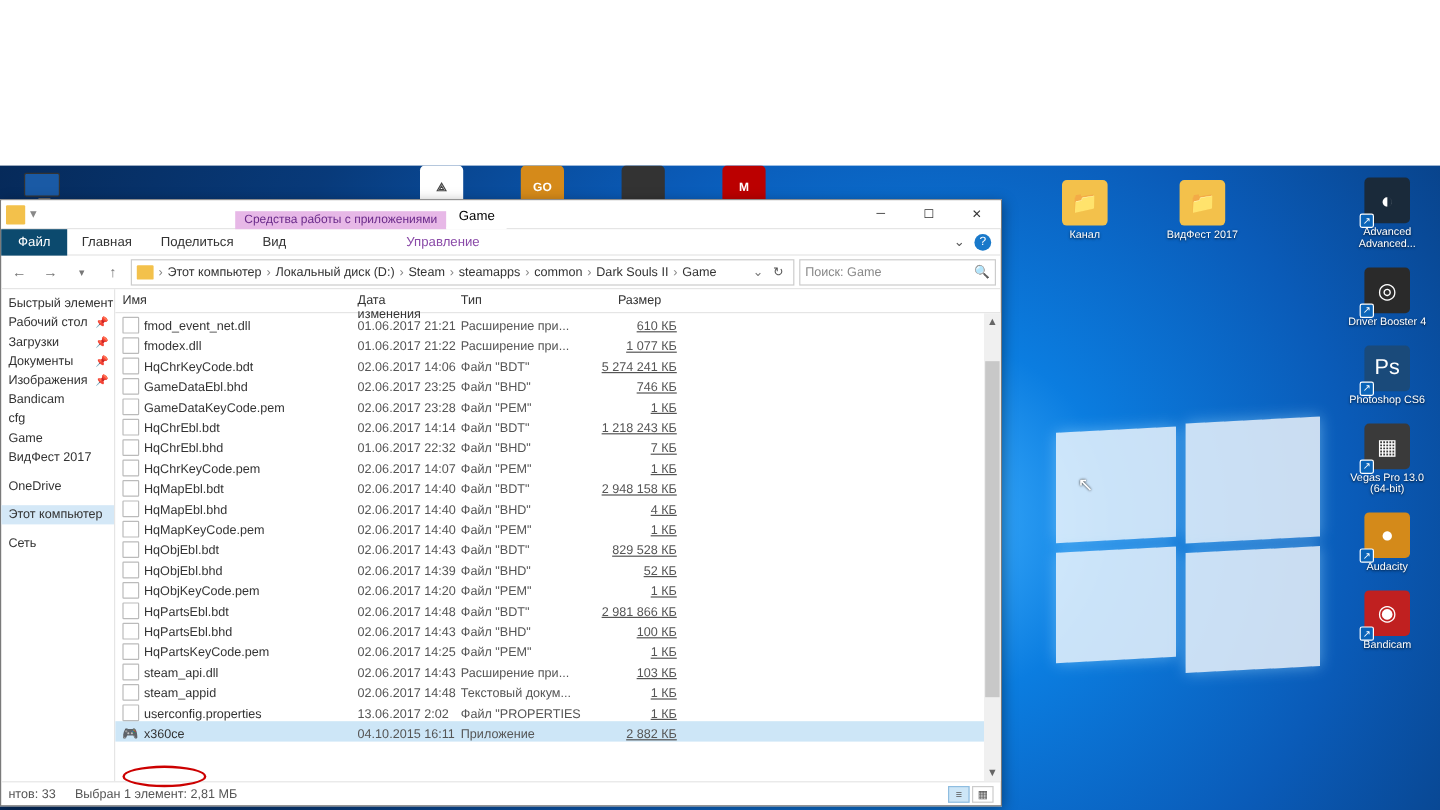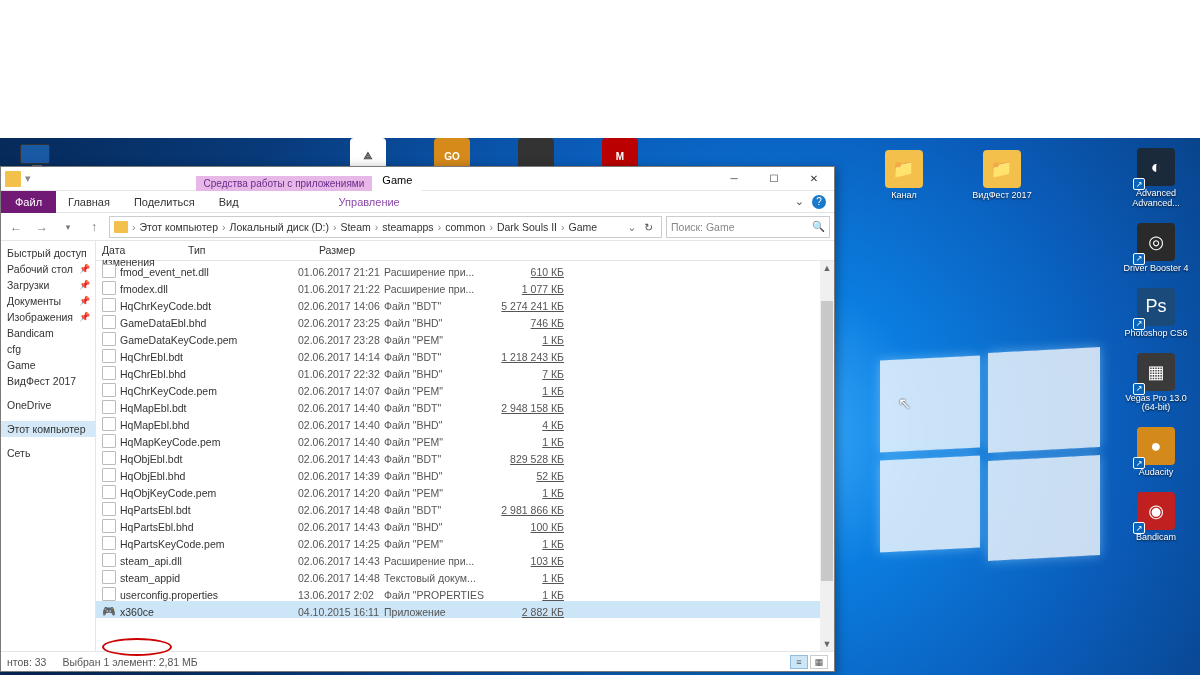--- a/index.html
+++ b/index.html
@@ -46,21 +46,21 @@
 .titlebar { height: 24px; background: #fff; display: flex; align-items: center; border-bottom: 1px solid #e5e5e5; }
 .qat { display: flex; align-items: center; padding-left: 4px; gap: 4px; }
 .qicon { width: 16px; height: 16px; background: #f3c14b; border-radius: 1px; }
 .mid-tab-area { flex: 1; display: flex; align-items: flex-end; height: 24px; }
 .ctx-tab { background: #e7b8e7; color: #6a2a8a; padding: 2px 8px; font-size: 10px; }
 .title-tab { background: #fff; color: #000; padding: 3px 10px; font-size: 11px; border-bottom: 2px solid #fff; }
 .winbuttons { display: flex; }
 .winbtn { width: 40px; height: 24px; display: flex; align-items: center; justify-content: center; font-size: 10px; color: #333; }
 
 .ribbon-tabs { height: 22px; border-bottom: 1px solid #e5e5e5; display: flex; align-items: center; font-size: 11px; }
-.file-tab { background: #701a75; color: #fff; padding: 3px 14px; height: 22px; display: flex; align-items: center; }
+.file-tab { background: #0c4a6e; color: #fff; padding: 3px 14px; height: 22px; display: flex; align-items: center; }
 .rtab { padding: 3px 12px; color: #333; }
 .ctx-rtab { color: #8a4aa8; margin-left: 76px; }
 .ribbon-right { margin-left: auto; display: flex; align-items: center; gap: 8px; padding-right: 8px; color: #1979ca; }
 .help-icon { width: 14px; height: 14px; border-radius: 50%; background: #1979ca; color: #fff; display: flex; align-items: center; justify-content: center; font-size: 10px; }
 
 .addrbar { height: 28px; border-bottom: 1px solid #e5e5e5; display: flex; align-items: center; padding: 0 4px; gap: 4px; }
 .navbtn { width: 22px; height: 22px; display: flex; align-items: center; justify-content: center; color: #777; font-size: 12px; }
 .addrbox { flex: 1; height: 22px; border: 1px solid #ccc; display: flex; align-items: center; padding: 0 4px; gap: 4px; font-size: 10.5px; color: #333; overflow: hidden; }
 .addrbox .sep { color: #888; }
 .foldericon { width: 14px; height: 12px; background: #f3c14b; border-radius: 1px; }
@@ -243,21 +243,21 @@
         </div>
       <div class="searchbox">
         <span>Поиск: Game</span>
         <span class="mag">🔍</span>
       </div>
     </div>
 
     <div class="body">
       <div class="nav" id="navpane">
           <div class="navitem">
-            <span>Быстрый доступ</span>
+            <span>Быстрый элемент</span>
           </div>
           <div class="navitem">
             <span>Рабочий стол</span>
             <span class="pin">📌</span>
           </div>
           <div class="navitem">
             <span>Загрузки</span>
             <span class="pin">📌</span>
           </div>
           <div class="navitem">
@@ -288,20 +288,21 @@
           <div class="navitem sel">
             <span>Этот компьютер</span>
           </div>
           <div class="navsep"></div>
           <div class="navitem">
             <span>Сеть</span>
           </div>
         </div>
       <div class="filelist">
         <div class="colheads">
+          <div class="c-name">Имя</div>
           <div class="c-date">Дата изменения</div>
           <div class="c-type">Тип</div>
           <div class="c-size">Размер</div>
         </div>
         <div class="rows" id="rows">
             <div class="row">
               <span class="fi doc"></span>
               <span class="name">fmod_event_net.dll</span>
               <span class="date">01.06.2017 21:21</span>
               <span class="type">Расширение при...</span>

